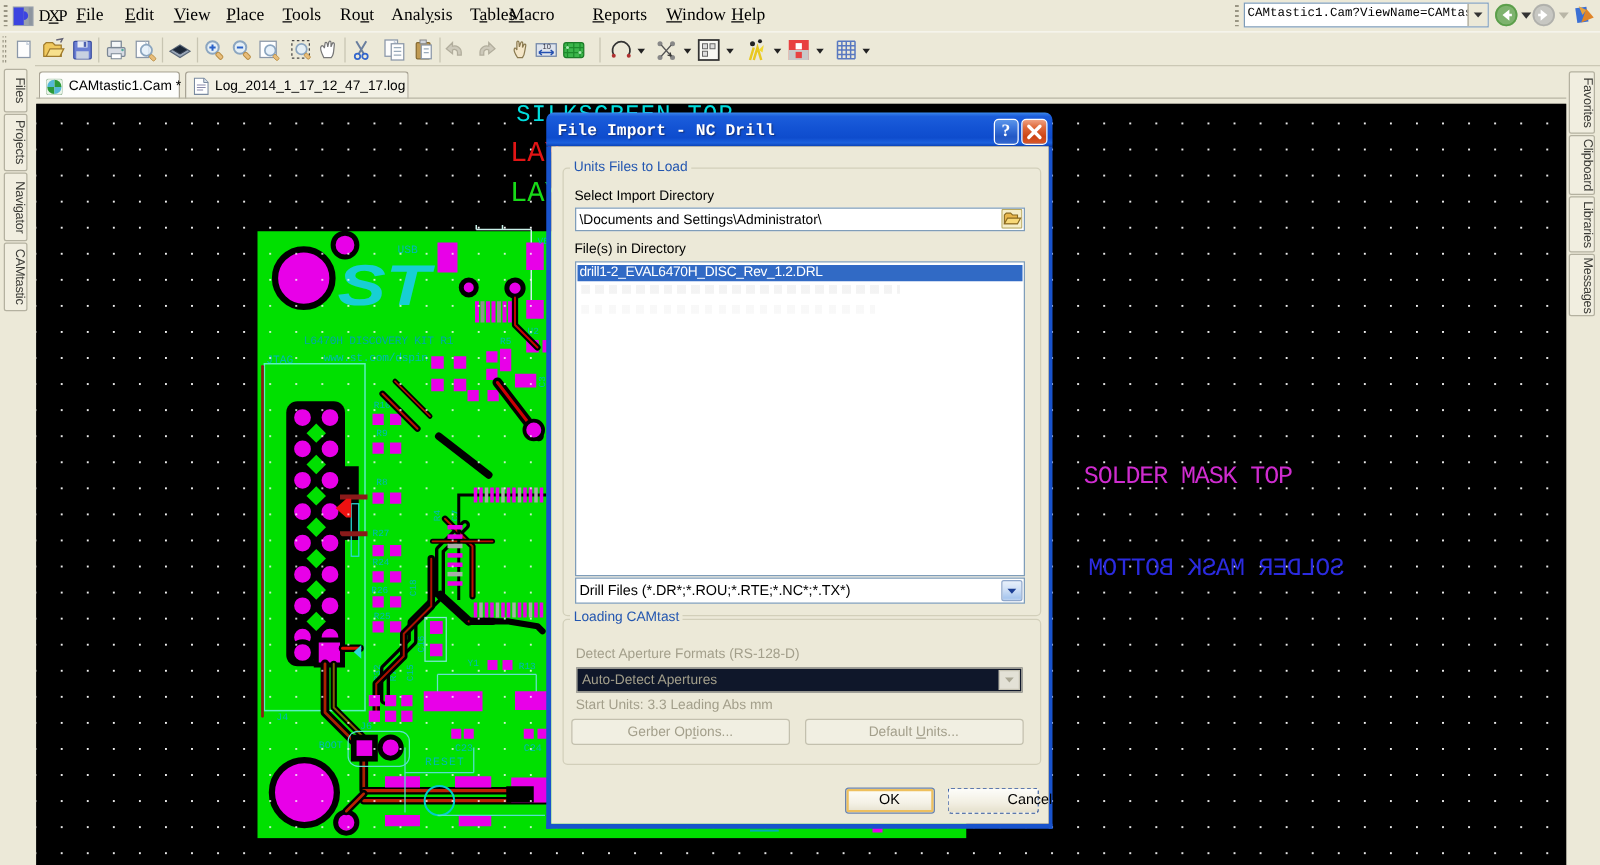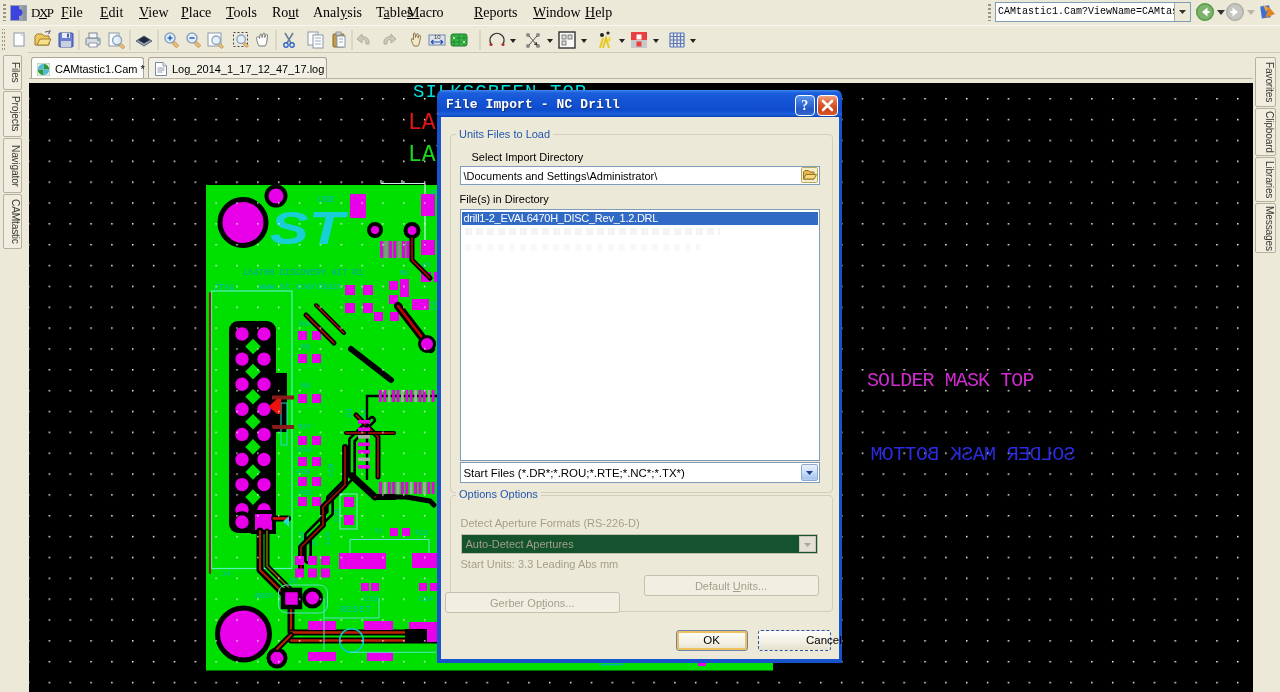--- a/index.html
+++ b/index.html
@@ -536,54 +536,54 @@
     <div class="tbtn" id="helpbtn">?</div>
     <div class="tbtn" id="closebtn"><svg width="19" height="19" viewBox="0 0 19 19">
           <path d="M5 5 L14 14 M14 5 L5 14" stroke="#fff" stroke-width="2.6" stroke-linecap="round"></path>
         </svg></div>
     <div class="brd" style="left:0;top:27px;width:3.5px;height:546px;"></div>
     <div class="brd" style="left:401.5px;top:27px;width:3.5px;height:546px;"></div>
     <div class="brd" style="left:0;top:568.5px;width:405px;height:4.5px;"></div>
     <div id="dlgbody">
       <div class="grp" style="left:9px;top:17px;width:381px;height:357px;"></div>
       <div class="grplab" style="left:15.5px;top:10.5px;">Units Files to Load</div>
-      <div class="lab" style="left:31px;top:34px;">Select Import Directory</div>
+      <div class="lab" style="left:19px;top:34px;">Select Import Directory</div>
       <div class="field" style="left:19px;top:48.5px;width:360px;height:19px;">
         <div style="position:absolute;left:3px;top:3px;font-size:11px;white-space:pre;">\Documents and Settings\Administrator\</div>
         <svg style="position:absolute;right:1px;top:0.5px" width="17" height="16" viewBox="0 0 17 16">
           <rect x="0.5" y="0.5" width="16" height="15" rx="1" fill="#f5edc8" stroke="#b8a860"></rect>
           <path d="M2.5 12 L2.5 5 L4 3.5 L7.5 3.5 L9 5 L13 5 L13 12 Z" fill="#e8b64c" stroke="#8a6a20" stroke-width="0.9"></path>
           <path d="M2.5 12 L5 7.5 L15.5 7.5 L13 12 Z" fill="#f8d878" stroke="#8a6a20" stroke-width="0.9"></path>
         </svg>
       </div>
       <div class="lab" style="left:19px;top:75.5px;">File(s) in Directory</div>
       <div class="field" style="left:19px;top:91.5px;width:360px;height:252px;">
         <div style="position:absolute;left:1px;top:2.5px;width:356px;height:13px;background:#316ac5;color:#fff;font-size:11px;letter-spacing:-0.25px;white-space:pre;"><span style="position:absolute;left:2px;top:0px;">drill1-2_EVAL6470H_DISC_Rev_1.2.DRL</span></div>
         <div style="position:absolute;left:4px;top:18px;width:255px;height:7px;background:repeating-linear-gradient(90deg,#dedede 0 7px,#ffffff 7px 11px);opacity:0.35;"></div>
         <div style="position:absolute;left:4px;top:34px;width:235px;height:7px;background:repeating-linear-gradient(90deg,#e4e4e4 0 6px,#ffffff 6px 11px);opacity:0.25;"></div>
       </div>
       <div class="field" style="left:19px;top:344.5px;width:360px;height:21.5px;">
-        <div style="position:absolute;left:3px;top:4.5px;font-size:11.5px;letter-spacing:-0.05px;white-space:pre;">Start Files (*.DR*;*.ROU;*.RTE;*.NC*;*.TX*)</div>
+        <div style="position:absolute;left:3px;top:4.5px;font-size:11.5px;letter-spacing:-0.05px;white-space:pre;">Drill Files (*.DR*;*.ROU;*.RTE;*.NC*;*.TX*)</div>
         <div style="position:absolute;right:1px;top:1px;width:17px;height:17.5px;background:linear-gradient(180deg,#e8f0fb,#cfe0f6 45%,#a8c6ee 90%,#c0d4f0);border:1px solid #90a8cc;border-radius:2px;box-sizing:border-box;">
           <svg width="15" height="15">
               <path d="M4 6 L11 6 L7.5 10 Z" fill="#1c3f94"></path>
             </svg>
         </div>
       </div>
       <div class="grp" style="left:9px;top:377.5px;width:381px;height:115px;"></div>
-      <div class="grplab" style="left:15.5px;top:371px;">Options Options</div>
-      <div class="lab dis" style="left:20px;top:400px;">Detect Aperture Formats (RS-226-D)</div>
-      <div style="position:absolute;left:20px;top:416.5px;width:357px;height:20px;background:#14532d;border:1px solid #c2bfb0;box-sizing:border-box;">
+      <div class="grplab" style="left:15.5px;top:371px;">Loading CAMtast</div>
+      <div class="lab dis" style="left:20px;top:400px;">Detect Aperture Formats (RS-128-D)</div>
+      <div style="position:absolute;left:20px;top:416.5px;width:357px;height:20px;background:#0f172a;border:1px solid #c2bfb0;box-sizing:border-box;">
         <div style="position:absolute;left:4px;top:3.5px;font-size:11px;color:#a39f8b;white-space:pre;">Auto-Detect Apertures</div>
         <div style="position:absolute;right:1px;top:1px;width:17px;height:16px;background:#e3e1d6;border:1px solid #c8c5b6;box-sizing:border-box;">
           <svg width="15" height="13">
               <path d="M4 5 L11 5 L7.5 9 Z" fill="#aaa795"></path>
             </svg>
         </div>
       </div>
       <div class="lab dis" style="left:20px;top:440.5px;">Start Units: 3.3 Leading Abs mm</div>
-      <div class="btn" style="left:4px;top:457.5px;width:175.5px;height:21.5px;line-height:20px;margin-top:17px;">Gerber Op<u>t</u>ions...</div>
+      <div class="btn" style="left:16px;top:457.5px;width:175.5px;height:21.5px;line-height:20px;">Gerber Op<u>t</u>ions...</div>
       <div class="btn" style="left:203px;top:457.5px;width:175px;height:21.5px;line-height:20px;">Default <u>U</u>nits...</div>
       <div id="okbtn" style="position:absolute;left:235px;top:512.5px;width:72px;height:21.5px;box-sizing:border-box;border:1px solid #6a84ae;border-radius:3px;background:linear-gradient(180deg,#fefef9,#f4f1e6 60%,#e5e0cc);box-shadow:inset 0 0 0 2px #eec05e;font-size:11.5px;color:#000;text-align:center;line-height:19px;">OK</div>
       <div id="cancelbtn" style="position:absolute;left:317.5px;top:512.5px;width:73px;height:21.5px;box-sizing:border-box;border:1.5px dashed #2f55a0;border-radius:3px;background:linear-gradient(180deg,#fdfdfa,#f2efe2 60%,#e5e0cc);font-size:11.5px;color:#000;text-align:center;line-height:19px;padding-left:47px;">Cancel</div>
     </div>
   </div>
 </div>
 
 </body></html>

